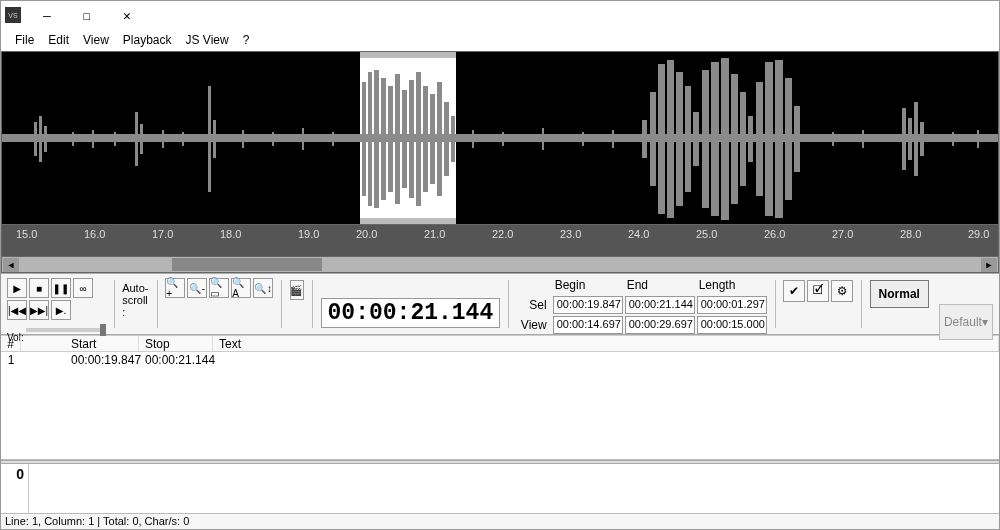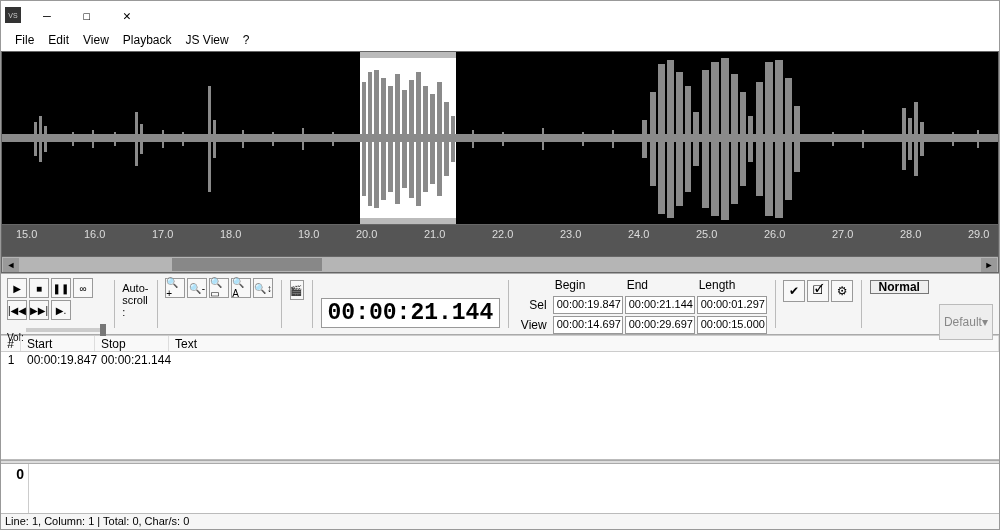--- a/index.html
+++ b/index.html
@@ -27,31 +27,31 @@
   .brow { display: flex; gap: 2px; }
   .btn { width: 20px; height: 20px; border: 1px solid #999; background: #f8f8f8; display: flex; align-items: center; justify-content: center; font-size: 10px; cursor: default; }
   .sep { width: 1px; background: #bbb; align-self: stretch; margin: 2px 2px; }
   .autoscroll { font-size: 11px; margin-top: 4px; }
   .bigtime { border: 1px solid #999; background: #fff; padding: 0 6px; font-family: "Courier New", monospace; font-size: 23px; font-weight: bold; height: 30px; display: flex; align-items: center; margin-top: 20px; }
   .timegrid { display: grid; grid-template-columns: 30px 70px 70px 70px; gap: 2px; font-size: 11px; margin-left: 4px; }
   .timegrid .hdr { text-align: left; padding: 0 2px; height: 16px; }
   .timegrid .cell { border: 1px solid #999; background: #fff; height: 18px; padding: 1px 3px; font-size: 11px; }
   .timegrid .lbl { text-align: right; padding-right: 4px; padding-top: 2px; }
   .chk { width: 22px; height: 22px; border: 1px solid #999; background: #f8f8f8; display: flex; align-items: center; justify-content: center; font-size: 12px; }
-  .normalbtn { height: 14px; padding: 0 8px; border: 1px solid #777; background: #eee; font-weight: bold; font-size: 12px; display:flex; align-items:center; }
+  .normalbtn { height: 28px; padding: 0 8px; border: 1px solid #777; background: #eee; font-weight: bold; font-size: 12px; display:flex; align-items:center; }
   .stylesel { height: 36px; width: 70px; background: #eee; border: 1px solid #bbb; color: #888; font-size: 11px; padding: 0 4px; display:flex; align-items:center; margin-top: 26px; margin-left: 4px;}
   .vol { font-size: 10px; margin-top: 10px; }
   .volslider { width: 80px; height: 4px; background: #ccc; position: relative; margin-top: 6px; }
   .volslider::after { content:""; position:absolute; right:0; top:-4px; width:6px; height:12px; background:#777; }
   .listhdr { height: 17px; background: #f9f9f9; border: 1px solid #ccc; border-left:none; border-right:none; display: flex; font-size: 11px; }
   .listhdr > div { border-right: 1px solid #ddd; padding: 1px 6px; }
   .listrow { display: flex; font-size: 11px; padding: 1px 0; }
   .listrow > div { padding: 0 6px; }
   .c-idx { width: 20px; text-align: center; }
-  .c-start { width: 74px; }
+  .c-start { width: 74px; margin-left: 44px; }
   .c-stop { width: 74px; }
   .c-text { flex: 1; }
   .listarea { height: 108px; overflow: auto; border-bottom: 1px solid #bbb; }
   .splitter { height: 4px; background: #ddd; border-top: 1px solid #aaa; border-bottom: 1px solid #aaa; }
   .editbar { height: 54px; display: flex; border-bottom: 1px solid #bbb; }
   .editbar .num { width: 28px; display: flex; align-items: flex-start; justify-content: flex-end; padding: 2px 4px; font-weight: bold; font-size: 14px; border-right: 1px solid #ccc; }
   .editbar textarea { flex: 1; border: none; resize: none; padding: 2px 4px; font-size: 13px; outline: none; }
   .statusbar { position: absolute; bottom: 0; left: 0; right: 0; height: 16px; border-top: 1px solid #bbb; font-size: 11px; padding: 1px 4px; background: #f6f6f6; }
   svg.wave { position:absolute; top:0; left:0; }
 </style>

